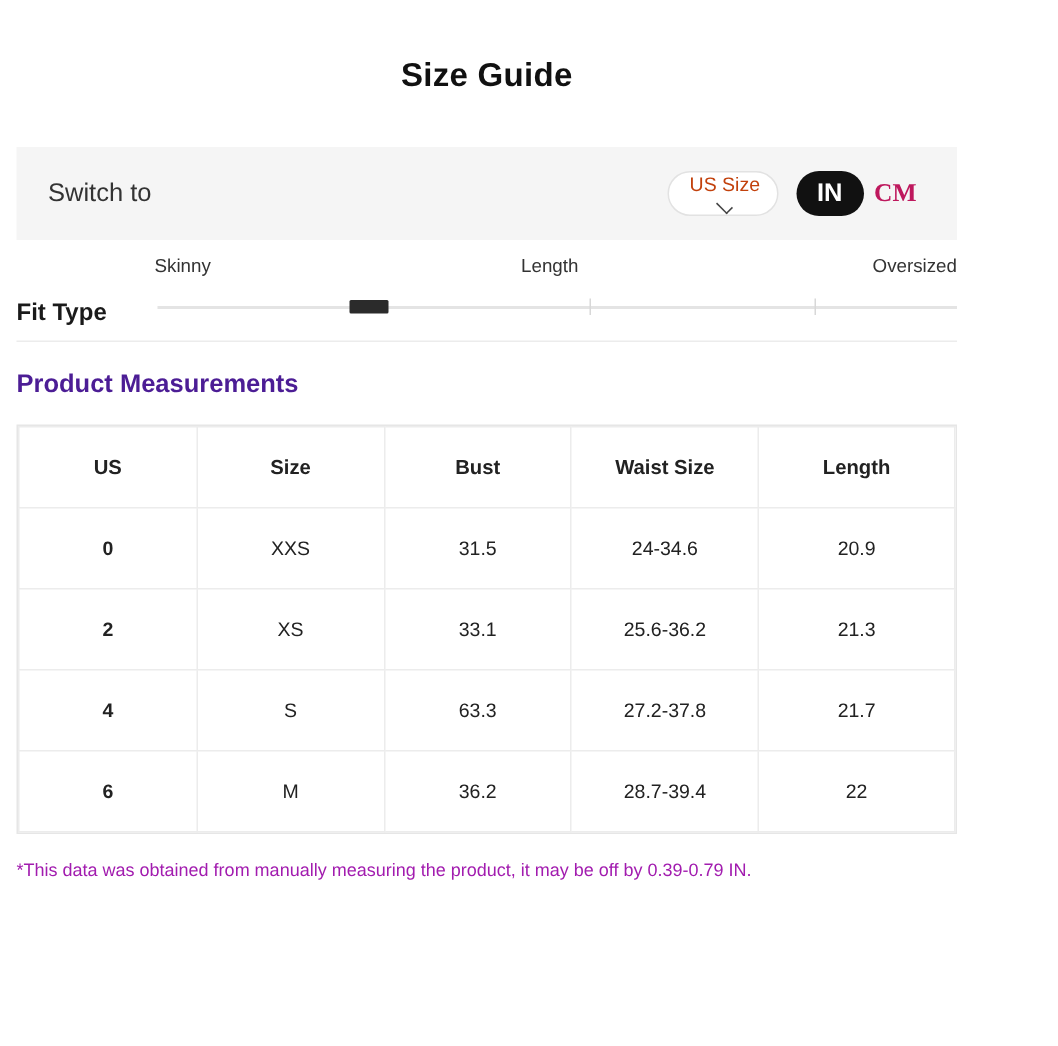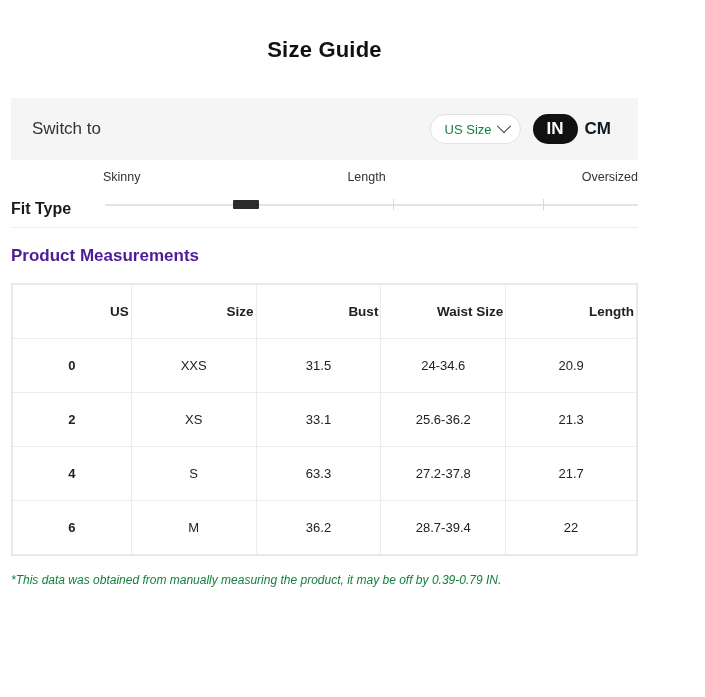--- a/index.html
+++ b/index.html
@@ -58,22 +58,23 @@
     display: flex;
     align-items: center;
     gap: 7px;
     background: #ffffff;
     border: 1px solid #e2e2e2;
     border-radius: 16px;
     height: 30px;
     padding: 0 11px 0 14px;
     box-sizing: border-box;
     font-size: 13px;
-    color: #15803d;
+    color: #c2410c;
     cursor: pointer;
+    flex-direction: column;
   }
   .chev {
     width: 9px;
     height: 9px;
     border-right: 1.4px solid #444;
     border-bottom: 1.4px solid #444;
     transform: rotate(45deg) translate(-2px, -2px);
     display: inline-block;
   }
   .unit-toggle {
@@ -94,23 +95,24 @@
     box-sizing: border-box;
     cursor: pointer;
   }
   .unit.active {
     background: #111111;
     color: #ffffff;
     border-radius: 15px;
     padding: 0 14px;
   }
   .unit.inactive {
-    color: #0f172a;
+    color: #be185d;
     padding: 0 9px 0 7px;
     background: transparent;
+    font-family: Liberation Serif, serif;
   }
 
   
   .fit-section {
     margin: 0 11px;
     padding-top: 18px;
     position: relative;
     height: 68px;
     box-sizing: border-box;
     border-bottom: 1px solid #ececec;
@@ -191,35 +193,33 @@
     text-align: center;
     font-size: 13px;
     color: #222222;
     height: 53px;
     padding: 0 2px;
   }
   table.size-table th {
     font-weight: bold;
     background: #ffffff;
     font-size: 13.5px;
-    text-align: right;
   }
   table.size-table td.first-col {
     font-weight: bold;
   }
   table.size-table tbody tr td {
     font-weight: normal;
   }
 
   
   .footnote {
     margin: 17px 11px 0 11px;
     font-size: 12px;
-    color: #15803d;
-    font-style: italic;
+    color: #a21caf;
   }
 </style>
 </head>
 <body>
 
 <div class="page">
 
   <div class="title">Size Guide</div>
 
   <div class="switch-bar">

